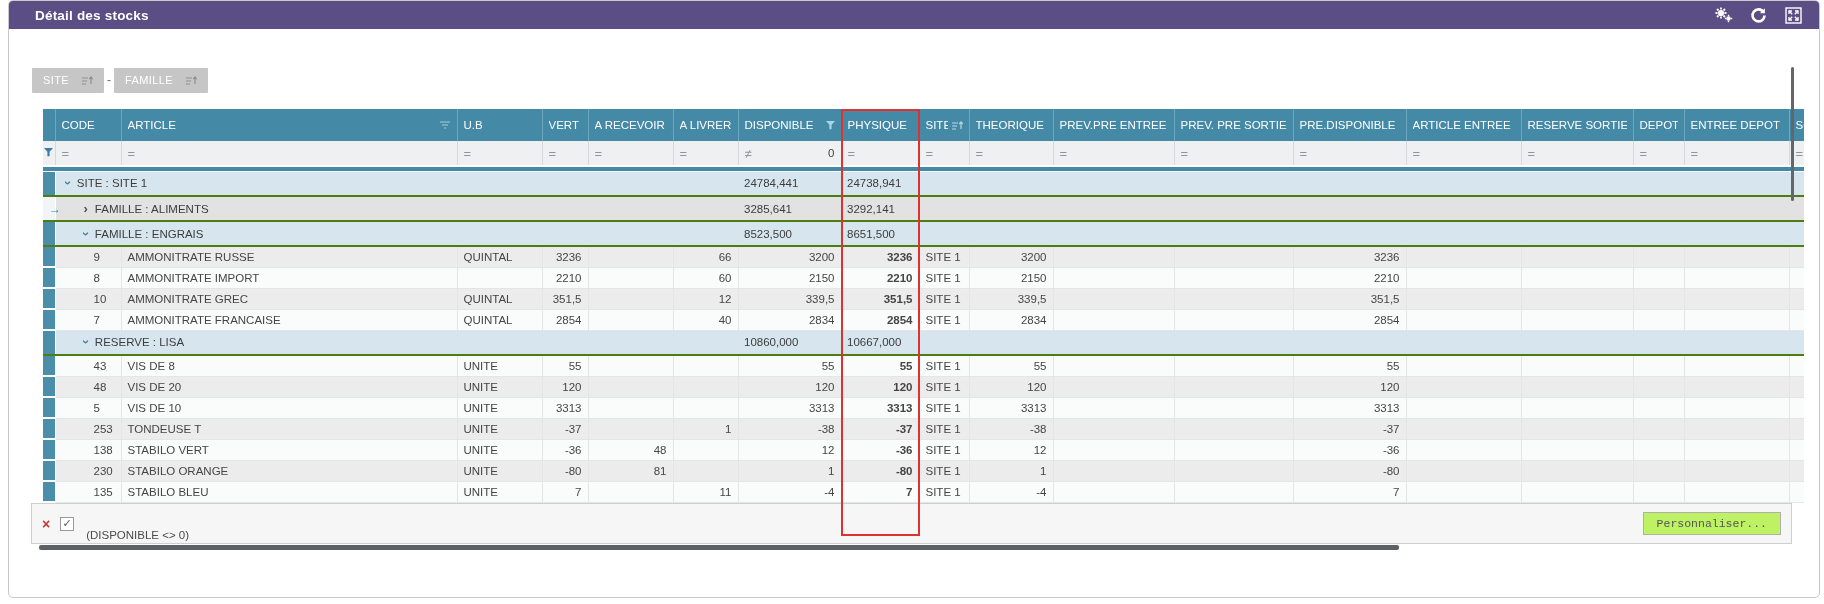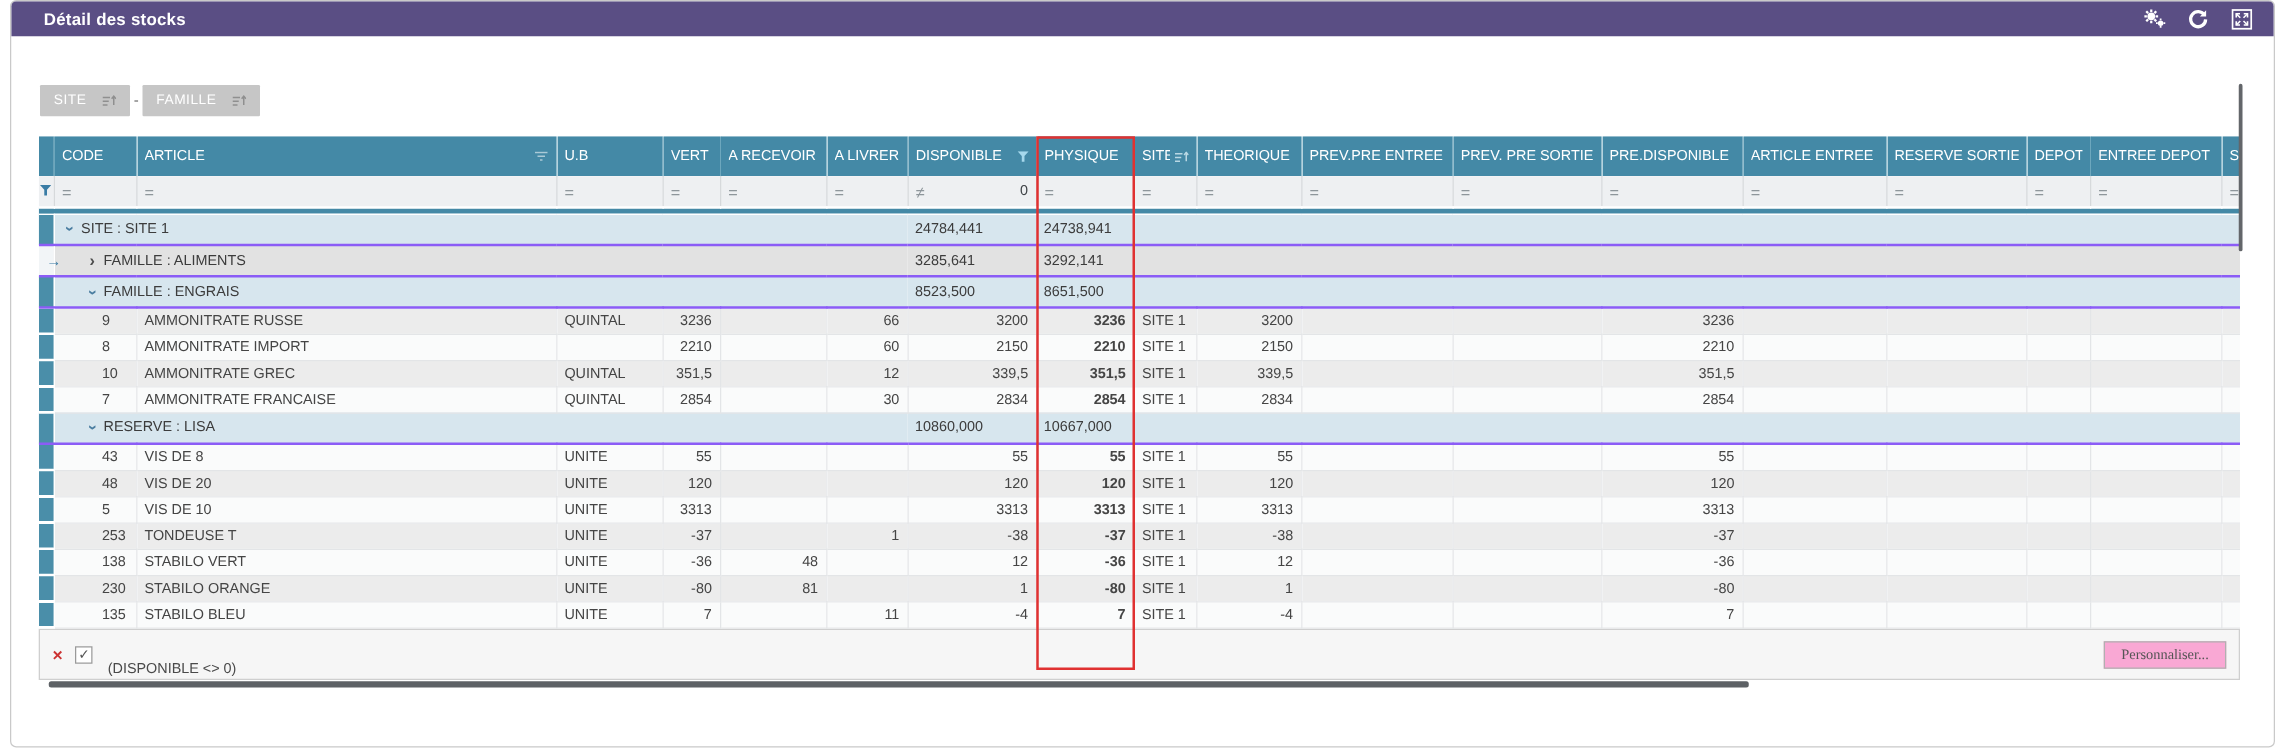--- a/index.html
+++ b/index.html
@@ -18,21 +18,21 @@
              justify-content:center; cursor:pointer; }
 
   
   .chips-row { margin:38px 0 0 23px; height:26px; display:flex; align-items:center; }
   .chip { background:#c6c6c6; color:#fff; height:25px; line-height:25px; padding:0 11px;
           font-size:11px; letter-spacing:.4px; display:flex; align-items:center; border-radius:1px; }
   .chip .sort-ico { margin-left:13px; display:inline-flex; }
   .chip-sep { color:#6b6b6b; font-size:12px; margin:0 3px; }
 
   
-  .grid-wrap { position:relative; margin:16px 0 0 22px; width:1761px; }
+  .grid-wrap { position:relative; margin:16px 0 0 34px; width:1761px; }
   .grid-viewport { width:1761px; overflow:hidden; }
   table.grid { border-collapse:collapse; table-layout:fixed; width:1856px; font-size:11.5px; }
 
   th { background:#4489a6; color:#fff; font-weight:400; font-size:11.5px; text-align:left;
        height:32px; padding:0 6px; border-right:1px solid #6da7bd; white-space:nowrap;
        overflow:hidden; position:relative; }
   th.ind-th { padding:0; border-right:1px solid #6da7bd; }
   th .hdr-flex { display:flex; align-items:center; }
   th .hdr-flex .lbl { overflow:hidden; white-space:nowrap; }
   th .hicon { margin-left:auto; padding-left:4px; display:inline-flex; flex:none; }
@@ -44,21 +44,21 @@
   tr.filter-row td .fcell { display:flex; align-items:center; }
   tr.filter-row td .fval { margin-left:auto; color:#3f4448; font-size:11.5px; }
 
   tr.band-row td { background:#4489a6; height:5px; border-top:2px solid #fff;
                    border-bottom:1px solid #fff; padding:0; }
 
   td.ind { background:#4a8ea9; border-right:1px solid #fff; border-bottom:2px solid #fff;
            padding:0; text-align:center; vertical-align:middle; }
   td.ind.focused { background:#f2f5f7; color:#3a7ca5; font-size:12px; }
 
-  tr.group-row td { height:25px; border-bottom:2px solid #8b5cf6; color:#3c3c3c;
+  tr.group-row td { height:25px; border-bottom:2px solid #4d7c0f; color:#3c3c3c;
                     font-size:11.5px; padding:0 6px; white-space:nowrap; }
   tr.group-row.blue td.gcell { background:#d7e6ee; }
   tr.group-row.gray td.gcell { background:#e2e2e2; }
   tr.group-row .glabel { display:flex; align-items:center; }
   tr.group-row .arrow { display:inline-block; font-size:13px; line-height:10px; color:#4e4e4e;
                         margin-right:7px; font-weight:bold; }
   tr.group-row .arrow.open { transform:rotate(90deg); color:#4a7da0; }
   tr.group-row td.num { text-align:left; }
   tr.group-row.lvl0 .glabel { padding-left:4px; }
   tr.group-row.lvl1 .glabel { padding-left:22px; }
@@ -79,22 +79,22 @@
 
   
   .filter-panel { margin:0 0 0 22px; width:1761px; height:41px; background:#f6f6f6;
                   border:1px solid #cfcfcf; display:flex; align-items:center; padding:0 10px; }
   .fp-close { color:#cc3333; font-size:14px; font-weight:bold; cursor:pointer; line-height:14px; }
   .fp-check { width:14px; height:14px; background:#fff; border:1px solid #9a9a9a; margin-left:10px;
               font-size:11px; color:#555; display:flex; align-items:center; justify-content:center;
               cursor:pointer; }
   .fp-text { margin-left:12px; font-size:11.5px; color:#4a4a4a;margin-top:23px; }
   .fp-spacer { flex:1; }
-  .fp-btn { border:1px solid #b0b0b0; background:#f9a8d4; color:#555; font-size:11.5px;
-            padding:4px 13px; cursor:pointer; font-family:Liberation Serif, serif; }
+  .fp-btn { border:1px solid #b0b0b0; background:#bef264; color:#555; font-size:11.5px;
+            padding:4px 13px; cursor:pointer; font-family:Liberation Mono, monospace; }
 
   
   .hscroll { position:relative; margin-left:22px; width:1761px; height:9px; }
   .hscroll .thumb { position:absolute; left:8px; top:1px; width:1360px; height:5px;
                     background:#5d6165; border-radius:2px; cursor:pointer; }
   .vscroll-thumb { position:absolute; left:1782px; top:66px; width:3px; height:134px;
                    background:#63666a; border-radius:2px; cursor:pointer; }
 </style>
 </head>
 <body>
@@ -518,21 +518,21 @@
               <td></td>
               <td></td>
             </tr>
             <tr class="data-row">
               <td class="ind"></td>
               <td class="c-code">7</td>
               <td>AMMONITRATE FRANCAISE</td>
               <td>QUINTAL</td>
               <td class="num">2854</td>
               <td class="num"></td>
-              <td class="num">30</td>
+              <td class="num">40</td>
               <td class="num">2834</td>
               <td class="num phys-pos">2854</td>
               <td>SITE 1</td>
               <td class="num">2834</td>
               <td class="num"></td>
               <td class="num"></td>
               <td class="num">2854</td>
               <td class="num"></td>
               <td class="num"></td>
               <td></td>

